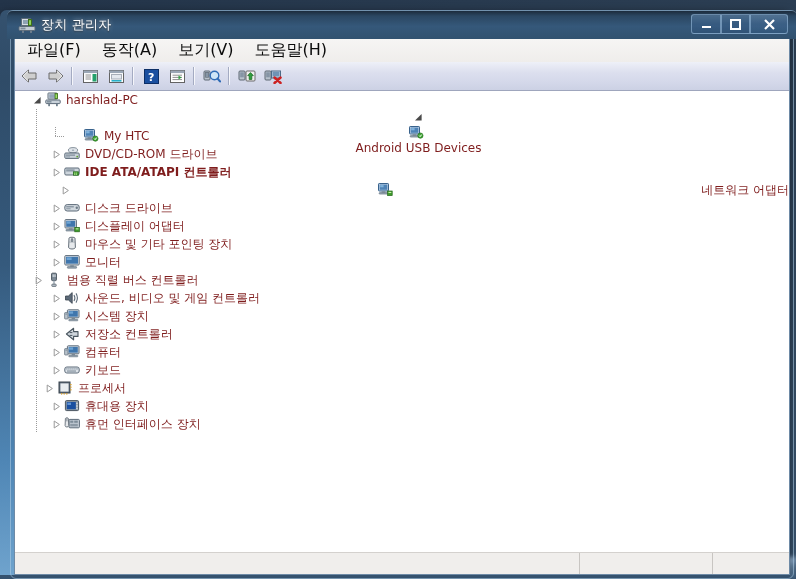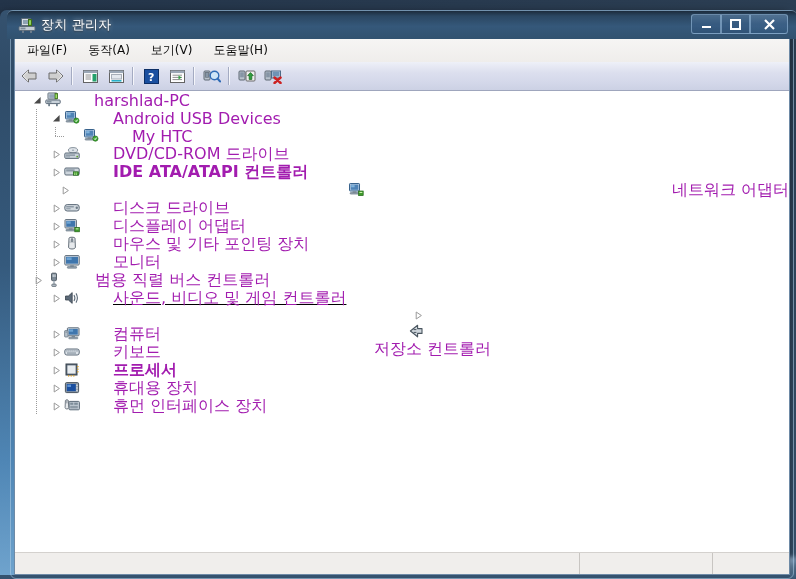--- a/index.html
+++ b/index.html
@@ -100,21 +100,21 @@
 
   
   #menubar {
     position: absolute; left: 0; top: 0;
     width: 774px; height: 23px;
     background: linear-gradient(180deg,#f6f5f4 0%,#efedeb 100%);
     display: flex; align-items: center;
     border-bottom: 1px solid #dcd9d6;
   }
   .menu-item {
-    font-size: 12px; color: #0b0b0b;
+    font-size: 16px; color: #0b0b0b;
     padding: 3px 9px 4px 9px;
     margin-left: 3px;
     white-space: nowrap;
     cursor: default;
   }
 
   
   #toolbar {
     position: absolute; left: 0; top: 23px;
     width: 774px; height: 28px;
@@ -152,21 +152,21 @@
     width: 16px; height: 18px;
     display: flex; align-items: center; justify-content: center;
     flex: 0 0 16px;
   }
   .ico {
     width: 16px; height: 16px;
     flex: 0 0 16px;
     margin-right: 5px;
     display: flex; align-items: center; justify-content: center;
   }
-  .lbl { font-size: 16px; color: #a21caf; margin-left: 28px; }
+  .lbl { font-size: 12px; color: #7f1d1d; }
   .dots {
     position: absolute; top: 0; width: 1px; height: 18px;
     background-image: linear-gradient(to bottom, #9a9a9a 1px, transparent 1px);
     background-size: 1px 2px;
   }
   .elbow {
     position: absolute; width: 9px; height: 1px; top: 9px;
     background-image: linear-gradient(to right, #9a9a9a 1px, transparent 1px);
     background-size: 2px 1px;
   }
@@ -337,21 +337,21 @@
               <rect x="10" y="1.6" width="2.6" height="5.2" fill="#5ea32a" stroke="#3c6f18" stroke-width="0.7"></rect>
               <rect x="10.6" y="2.4" width="1.4" height="3.6" fill="#9ede6b"></rect>
               <rect x="0.8" y="8" width="14.4" height="3.6" rx="0.8" fill="#c9d2da" stroke="#5d6b79"></rect>
               <rect x="2" y="9" width="4.5" height="1.6" fill="#84939f"></rect>
               <rect x="3.2" y="11.8" width="1.8" height="2.4" fill="#70808d"></rect>
               <rect x="11" y="11.8" width="1.8" height="2.4" fill="#70808d"></rect>
             </svg>
           </span>
           <span class="lbl">harshlad-PC</span>
         </div>
-        <div class="row" style="padding-left: 33px;">
+        <div class="row" style="padding-left: 33px; flex-direction: column;">
           <div class="dots" style="left: 21px;"></div>
           <span class="twisty">
             <svg width="9" height="9" viewBox="0 0 9 9">
               <path d="M1 7.6 L7.6 7.6 L7.6 1 Z" fill="#4a4a4a"></path>
             </svg>
           </span>
           <span class="ico">
             <svg width="16" height="16" viewBox="0 0 16 16">
               <rect x="1.5" y="1.5" width="10" height="7.5" rx="0.7" fill="#b9cfe4" stroke="#38628c"></rect>
               <rect x="2.7" y="2.6" width="7.6" height="5.2" fill="#4f83b6"></rect>
@@ -524,37 +524,57 @@
             <svg width="16" height="16" viewBox="0 0 16 16">
               <rect x="5.6" y="1.2" width="4.8" height="7.4" rx="0.8" fill="#7d8a96" stroke="#49545f"></rect>
               <rect x="6.6" y="2.4" width="1.2" height="2.6" fill="#cfd6dc"></rect>
               <rect x="8.4" y="2.4" width="1.2" height="2.6" fill="#cfd6dc"></rect>
               <rect x="7.3" y="8.4" width="1.4" height="4" fill="#9aa7b3"></rect>
               <rect x="5.8" y="12.2" width="4.4" height="2.2" rx="0.6" fill="#b6c0c9" stroke="#49545f" stroke-width="0.7"></rect>
             </svg>
           </span>
           <span class="lbl">범용 직렬 버스 컨트롤러</span>
         </div>
-        <div class="row" style="padding-left: 33px; text-decoration: underline;">
+        <div class="row" style="padding-left: 33px;">
           <div class="dots" style="left: 21px;"></div>
           <span class="twisty">
             <svg width="9" height="9" viewBox="0 0 9 9">
               <path d="M2.2 1 L7.4 4.5 L2.2 8 Z" fill="none" stroke="#9a9a9a" stroke-width="1"></path>
             </svg>
           </span>
           <span class="ico">
             <svg width="16" height="16" viewBox="0 0 16 16">
               <path d="M1.5 6 L4.4 6 L8.2 2.6 L8.2 13.4 L4.4 10 L1.5 10 Z" fill="#5d6b79" stroke="#39434d" stroke-width="0.8" stroke-linejoin="round"></path>
               <path d="M10 5 Q11.8 8 10 11" stroke="#5d6b79" stroke-width="1.1" fill="none"></path>
               <path d="M12 3.4 Q14.8 8 12 12.6" stroke="#5d6b79" stroke-width="1.1" fill="none"></path>
             </svg>
           </span>
           <span class="lbl">사운드, 비디오 및 게임 컨트롤러</span>
         </div>
-        <div class="row" style="padding-left: 33px; flex-direction: column;">
+        <div class="row" style="padding-left: 33px;">
+          <div class="dots" style="left: 21px;"></div>
+          <span class="twisty">
+            <svg width="9" height="9" viewBox="0 0 9 9">
+              <path d="M2.2 1 L7.4 4.5 L2.2 8 Z" fill="none" stroke="#9a9a9a" stroke-width="1"></path>
+            </svg>
+          </span>
+          <span class="ico">
+            <svg width="16" height="16" viewBox="0 0 16 16">
+              <rect x="3.4" y="1.8" width="11.6" height="8" rx="0.8" fill="#d8dfe6" stroke="#5d6b79"></rect>
+              <rect x="4.6" y="2.9" width="9.2" height="5.8" fill="#3f76ad"></rect>
+              <rect x="5.1" y="3.4" width="4" height="2.3" fill="#7eb3e0" opacity="0.75"></rect>
+              <rect x="7.6" y="10" width="3.4" height="1.4" fill="#7d8c99"></rect>
+              <rect x="4.8" y="11.3" width="9" height="1.5" rx="0.4" fill="#9aa8b4" stroke="#5d6b79" stroke-width="0.6"></rect>
+              <rect x="0.6" y="4.6" width="3.4" height="6.4" rx="0.6" fill="#b8c2cb" stroke="#5d6b79" stroke-width="0.7"></rect>
+              <rect x="1.4" y="5.6" width="1.8" height="1" fill="#7d8c99"></rect>
+            </svg>
+          </span>
+          <span class="lbl">시스템 장치</span>
+        </div>
+        <div class="row" style="padding-left: 33px;">
           <div class="dots" style="left: 21px;"></div>
           <span class="twisty">
             <svg width="9" height="9" viewBox="0 0 9 9">
               <path d="M2.2 1 L7.4 4.5 L2.2 8 Z" fill="none" stroke="#9a9a9a" stroke-width="1"></path>
             </svg>
           </span>
           <span class="ico">
             <svg width="16" height="16" viewBox="0 0 16 16">
               <path d="M9.6 2.2 L2.4 8 L9.6 13.8 L9.6 10.4 L14 10.4 L14 5.6 L9.6 5.6 Z" fill="#cfd6dc" stroke="#4a5660" stroke-width="1.1" stroke-linejoin="round"></path>
               <path d="M5.6 6.6 L8.4 6.6 M5.6 9.4 L8.4 9.4" stroke="#4a5660" stroke-width="1"></path>
@@ -596,21 +616,21 @@
               <rect x="4.2" y="6.3" width="1.4" height="1.2" fill="#8d9aa6"></rect>
               <rect x="6.2" y="6.3" width="1.4" height="1.2" fill="#8d9aa6"></rect>
               <rect x="8.2" y="6.3" width="1.4" height="1.2" fill="#8d9aa6"></rect>
               <rect x="10.2" y="6.3" width="1.4" height="1.2" fill="#8d9aa6"></rect>
               <rect x="12.2" y="6.3" width="1.6" height="1.2" fill="#8d9aa6"></rect>
               <rect x="3" y="8.4" width="9" height="1.3" fill="#8d9aa6"></rect>
             </svg>
           </span>
           <span class="lbl">키보드</span>
         </div>
-        <div class="row" style="padding-left: 33px; font-weight: bold;">
+        <div class="row" style="padding-left: 26px;">
           <div class="dots" style="left: 21px;"></div>
           <span class="twisty">
             <svg width="9" height="9" viewBox="0 0 9 9">
               <path d="M2.2 1 L7.4 4.5 L2.2 8 Z" fill="none" stroke="#9a9a9a" stroke-width="1"></path>
             </svg>
           </span>
           <span class="ico">
             <svg width="16" height="16" viewBox="0 0 16 16">
               <rect x="2" y="2" width="11" height="11" fill="#5d6b79" stroke="#39434d"></rect>
               <rect x="3.4" y="3.4" width="8.2" height="8.2" fill="#e9edf0"></rect>

